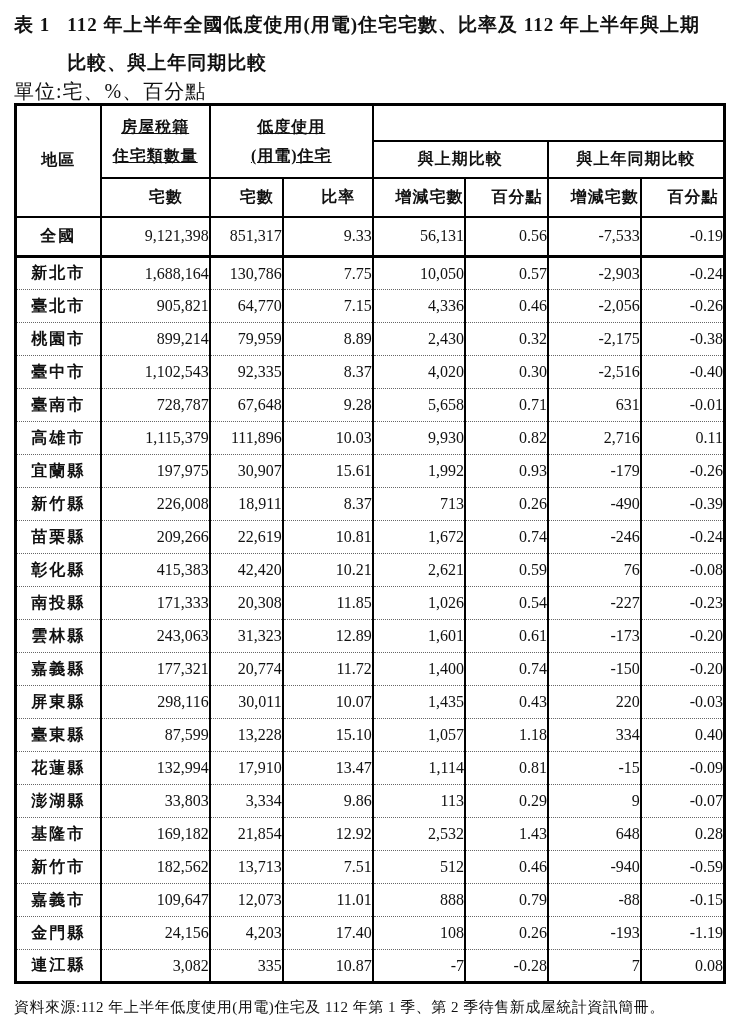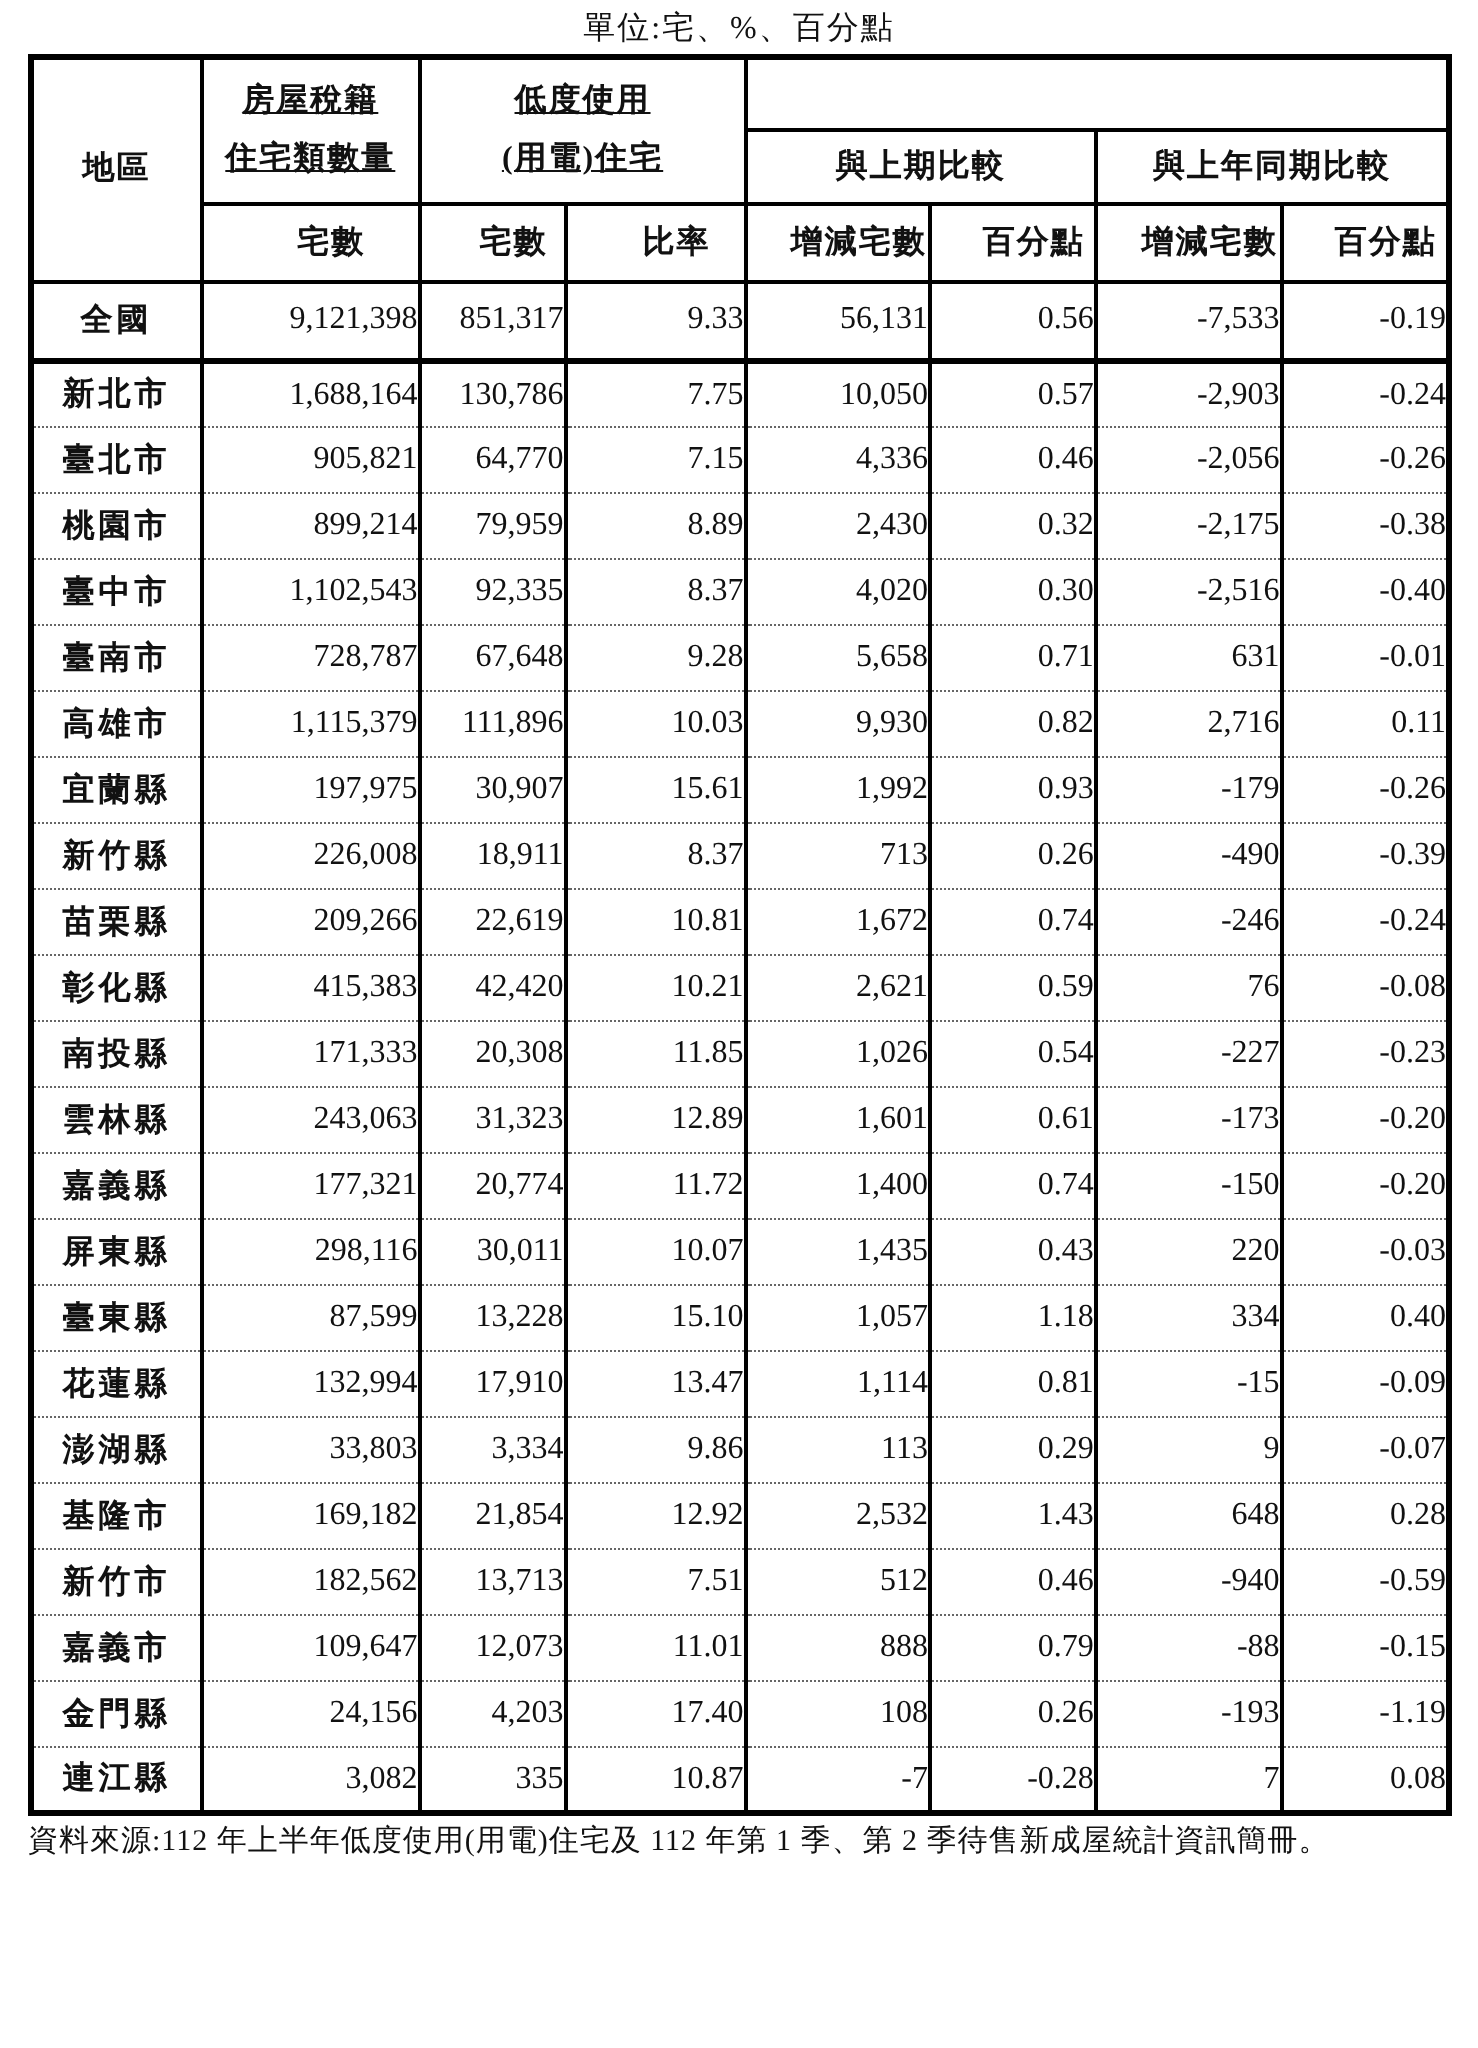--- a/index.html
+++ b/index.html
@@ -19,22 +19,22 @@
     font-weight: bold;
     font-size: 19px;
     letter-spacing: 1px;
     line-height: 38px;
   }
   .title-label { flex: 0 0 auto; margin-right: 17px; white-space: nowrap; }
   .title-text { flex: 1 1 auto; }
 
   
   .unit-note {
-    text-align: center;
-    font-size: 16px;
+    text-align: left;
+    font-size: 20px;
     letter-spacing: 1px;
     margin: 0 1px 3px 0;
     line-height: 18px;
   }
 
   
   table.stats {
     width: 100%;
     border-collapse: collapse;
     table-layout: fixed;
@@ -78,31 +78,38 @@
     height: 40px;
     border-top: 2px solid #000;
     border-bottom: 3px solid #000;
     margin-top: 44px;
   }
   tr.data-row th, tr.data-row td { height: 33px; border-top: 1px dotted #666; }
   tr.data-row:first-of-type th, tr.data-row:first-of-type td { border-top: none; }
 
   
   .source-note {
-    margin-top: 3px;
+    margin-top: 13px;
     font-size: 15px;
     letter-spacing: 0.5px;
     line-height: 20px;
   }
 </style>
 </head>
 <body>
 
 <div class="page">
 
+  <div class="title-row">
+    <span class="title-label">表 1</span>
+    <div class="title-text">
+      <div>112 年上半年全國低度使用(用電)住宅宅數、比率及 112 年上半年與上期</div>
+      <div>比較、與上年同期比較</div>
+    </div>
+  </div>
 
   <div class="unit-note">單位:宅、%、百分點</div>
 
   <table class="stats">
     <colgroup>
       <col style="width:12.0%">
       <col style="width:15.4%">
       <col style="width:10.3%">
       <col style="width:12.7%">
       <col style="width:13.0%">

